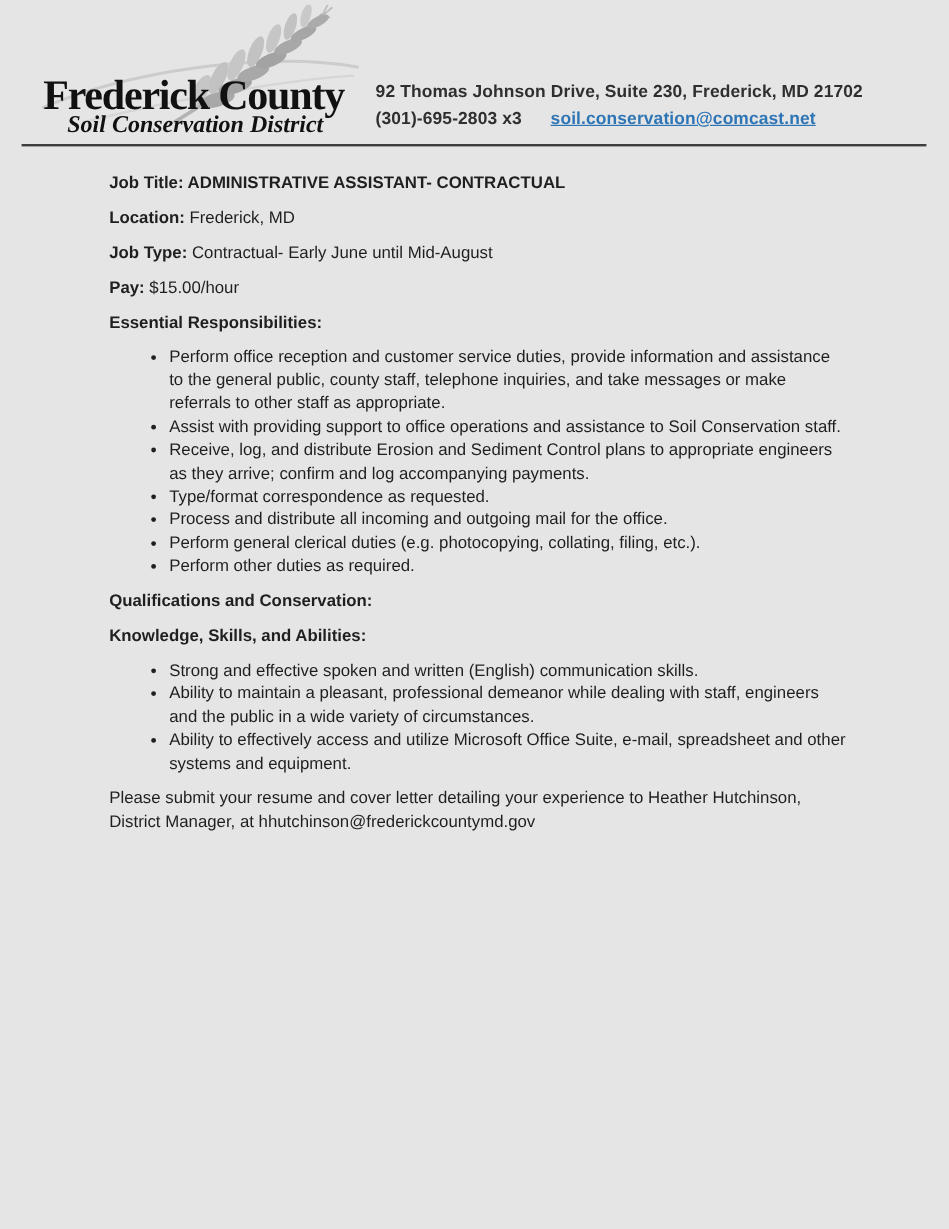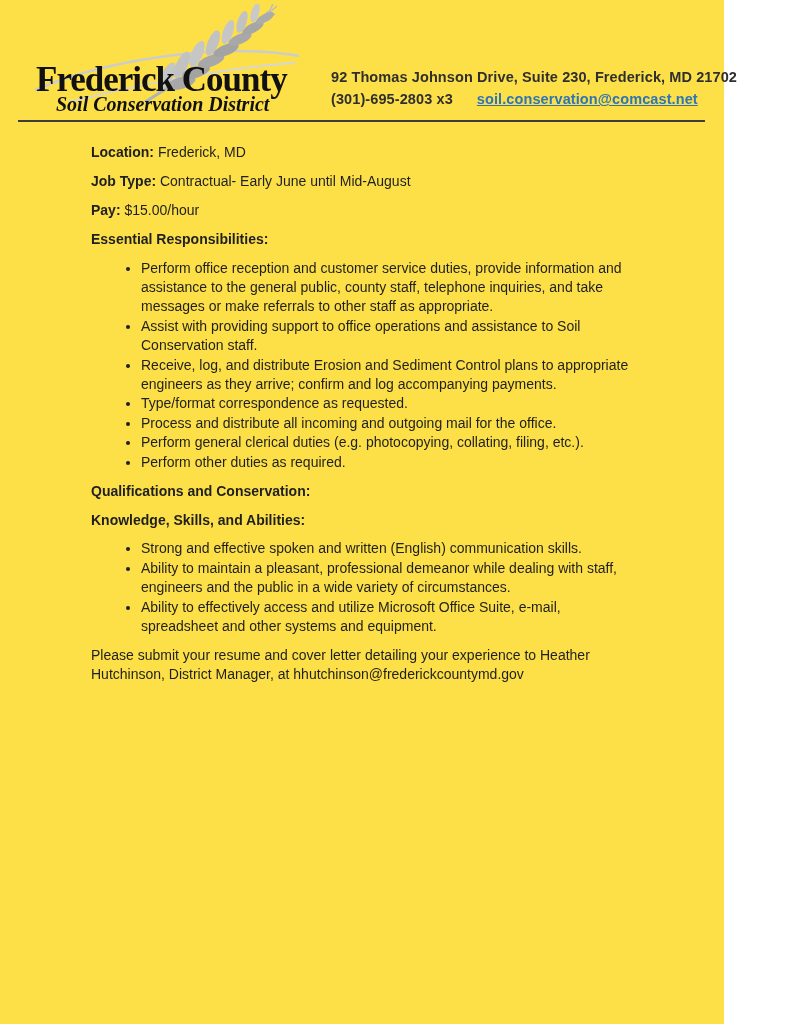--- a/index.html
+++ b/index.html
@@ -5,21 +5,21 @@
 <style>
   * { margin:0; padding:0; box-sizing:border-box; }
   html, body { background:#ffffff; }
   body {
     width:791px; height:1024px; overflow:hidden;
     font-family:"Liberation Sans", sans-serif;
     color:#1f1f1f;
     position:relative;
   }
   .page {
-    width:724px; height:1024px; background:#fde047; position:relative;
+    width:791px; height:1024px; background:#e5e5e5; position:relative;
   }
 
   
   .letterhead { position:relative; height:122px; }
   .letterhead-rule {
     position:absolute; left:18px; right:19px; bottom:0;
     height:2px; background:#3d3d3d;
   }
   .logo-art { position:absolute; left:25px; top:4px; width:292px; height:112px; }
   .org-name {
@@ -27,21 +27,21 @@
     font-family:"Liberation Serif", serif; font-weight:bold;
     font-size:35px; letter-spacing:-1px; line-height:1; color:#111111;
     white-space:nowrap;
   }
   .org-sub {
     position:absolute; left:56px; top:94px;
     font-family:"Liberation Serif", serif; font-weight:bold; font-style:italic;
     font-size:20px; line-height:1; color:#111111; white-space:nowrap;
   }
   .contact {
-    position:absolute; left:331px; top:66px;
+    position:absolute; left:313px; top:66px;
     font-size:14.5px; font-weight:bold; color:#2f2f2f;
     line-height:22px; letter-spacing:0.1px; white-space:nowrap;
   }
   .contact-row2 .phone { margin-right:24px;margin-top:12px; }
   .email-link { color:#2e75b6; text-decoration:underline; cursor:pointer; }
 
   
   .content {
     padding:21px 85px 0 91px;
     font-size:14px; line-height:19.4px;
@@ -98,20 +98,21 @@
       <div class="contact-row2">
         <span class="phone">(301)-695-2803 x3</span><a class="email-link">soil.conservation@comcast.net</a>
       </div>
     </div>
 
     <div class="letterhead-rule"></div>
   </div>
 
   <div class="content">
 
+    <p class="job-title-line"><span class="lbl">Job Title:</span> <span>ADMINISTRATIVE ASSISTANT- CONTRACTUAL</span></p>
 
     <p><span class="lbl">Location:</span> <span>Frederick, MD</span></p>
 
     <p><span class="lbl">Job Type:</span> <span>Contractual- Early June until Mid-August</span></p>
 
     <p><span class="lbl">Pay:</span> <span>$15.00/hour</span></p>
 
 
     <p class="heading">Essential Responsibilities:</p>
     <ul>

